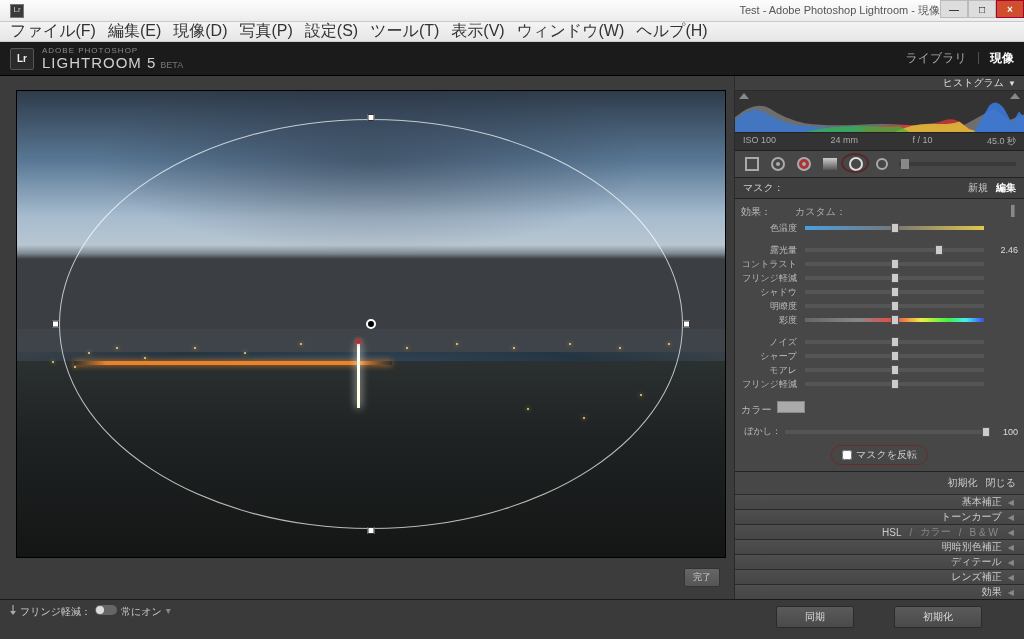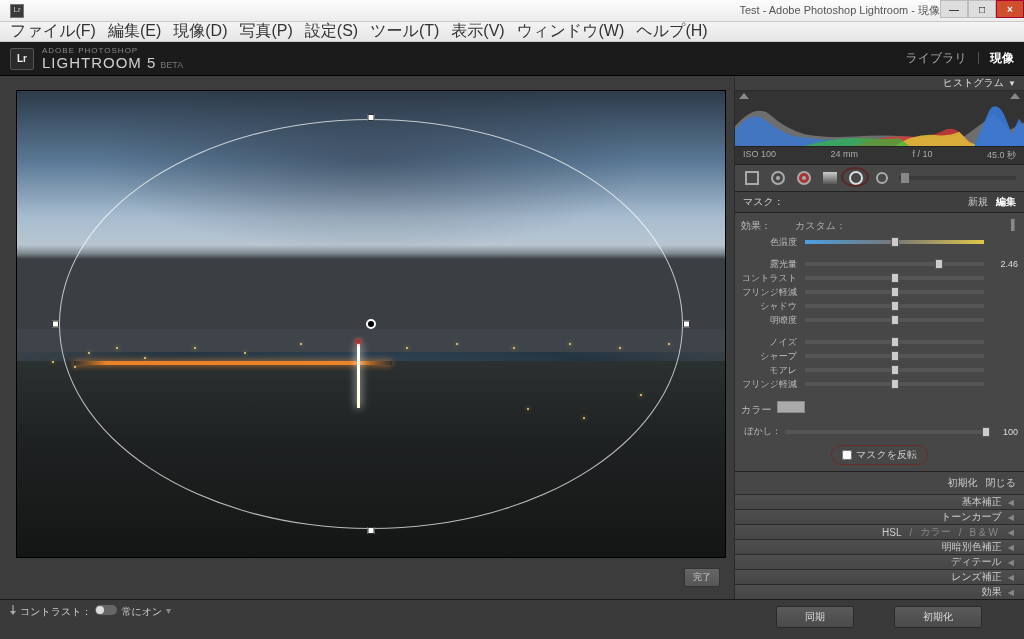--- a/index.html
+++ b/index.html
@@ -298,20 +298,27 @@
           </div>
           <div class="effect-value"></div>
         </div>
       <div class="effect-row">
           <div class="effect-label">明瞭度</div>
           <div class="effect-slider">
             <div class="slider-thumb" style="left:50%"></div>
           </div>
           <div class="effect-value"></div>
         </div>
+      <div class="effect-row">
+          <div class="effect-label">彩度</div>
+          <div class="effect-slider slider-sat">
+            <div class="slider-thumb" style="left:50%"></div>
+          </div>
+          <div class="effect-value"></div>
+        </div>
       <div class="spacer-row"></div>
       <div class="effect-row">
           <div class="effect-label">ノイズ</div>
           <div class="effect-slider">
             <div class="slider-thumb" style="left:50%"></div>
           </div>
           <div class="effect-value"></div>
         </div>
       <div class="effect-row">
           <div class="effect-label">シャープ</div>
@@ -387,21 +394,21 @@
     <div class="collapsed-panel">
         <span>効果</span>
         <span class="tri">◀</span>
       </div>
   </div>
 </div>
 
 <div class="footer">
   <div class="footer-left">
     <span class="pin-icon"></span>
-    <span>コントラスト：</span>
+    <span>フリンジ軽減：</span>
     <span class="switch"></span>
     <span>常にオン</span>
     <span style="margin-left:4px;color:#888">▾</span>
   </div>
   <div class="footer-right">
     <button class="footer-btn">同期</button>
     <button class="footer-btn">初期化</button>
   </div>
 </div>
 

